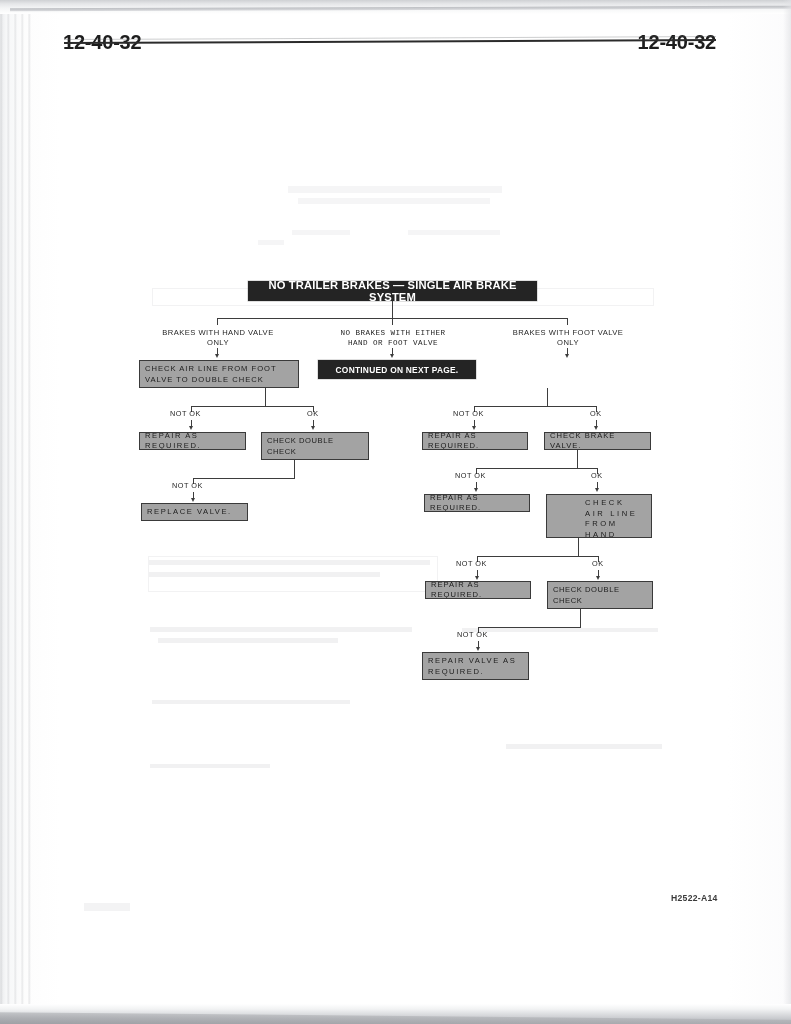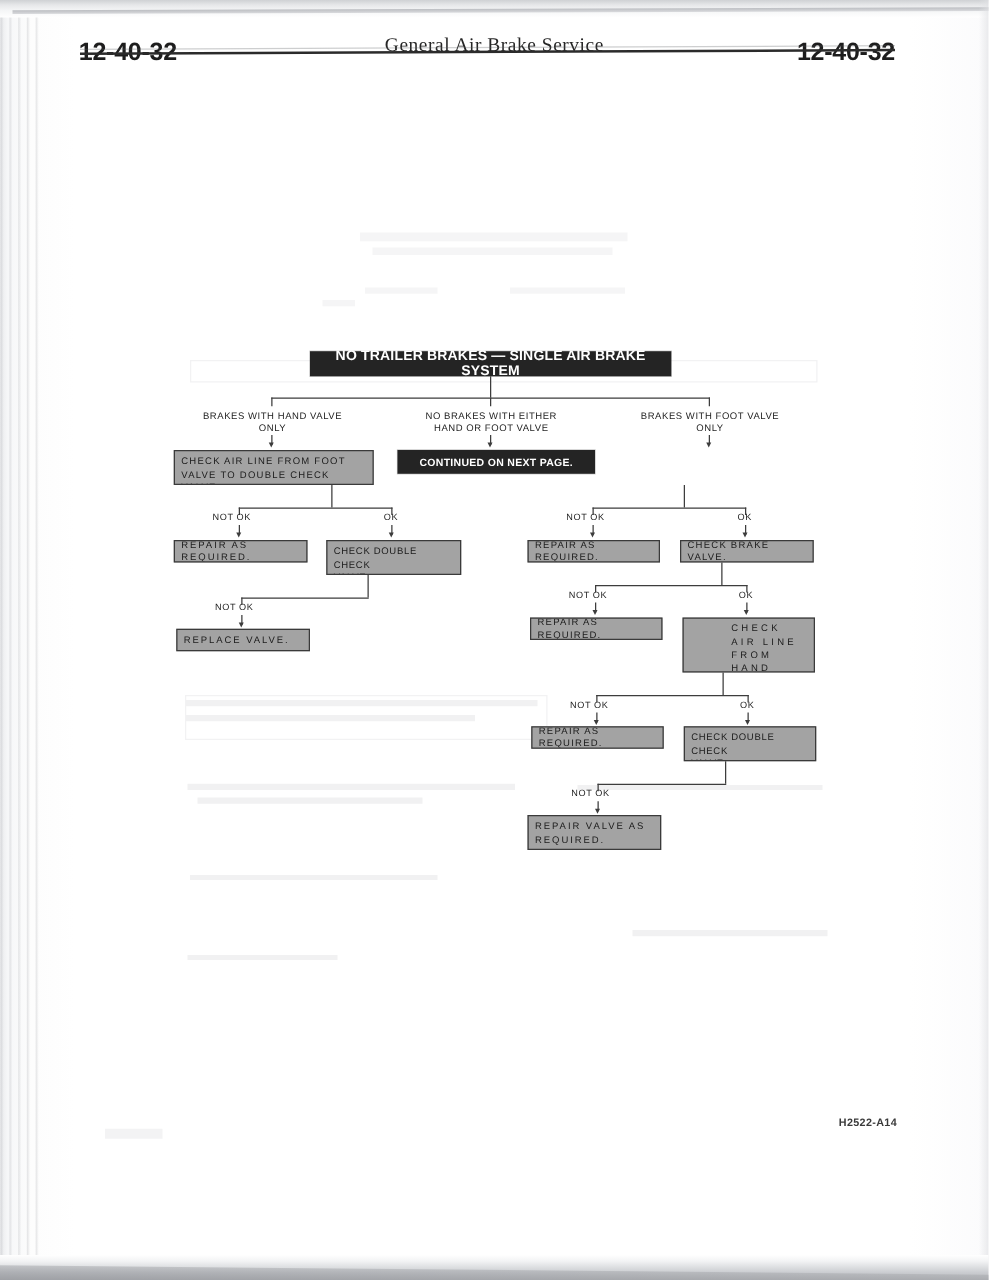--- a/index.html
+++ b/index.html
@@ -259,21 +259,20 @@
 
 <div id="page">
 
   <div id="paper-tone"></div>
   <div id="scan-lines"></div>
   <div id="top-shadow"></div>
   <div id="top-edge-line"></div>
 
   <div id="header">
     <div class="folio" id="folio-left">12-40-32</div>
-    <div id="header-title">General Air Brake Service</div>
     <div class="folio" id="folio-right">12-40-32</div>
   </div>
   <div id="header-rule-ghost"></div>
   <div id="header-rule"></div>
 
   <div class="ghost" style="left:288px;  top:186px;  width:214px; height:7px;"></div>
   <div class="ghost" style="left:298px;  top:198px;  width:192px; height:6px;"></div>
   <div class="ghost" style="left:292px;  top:230px;  width:58px;  height:5px;"></div>
   <div class="ghost" style="left:408px;  top:230px;  width:92px;  height:5px;"></div>
   <div class="ghost" style="left:258px;  top:240px;  width:26px;  height:5px;"></div>
@@ -295,21 +294,21 @@
 
     <div class="vline" style="left:392px; top:301px;  height:17px;"></div>
 
     <div class="hline" style="left:217px; top:318px;  width:351px;"></div>
     <div class="vline" style="left:217px; top:318px;  height:7px;"></div>
     <div class="vline" style="left:567px; top:318px;  height:7px;"></div>
     <div class="vline" style="left:392px; top:318px;  height:7px;"></div>
 
     <div class="blabel" style="left:147px; top:328px; width:142px;">BRAKES WITH HAND VALVE
 ONLY</div>
-    <div class="blabel" style="left:322px; top:328px; width:142px;">NO BRAKES WITH EITHER
+    <div class="blabel" style="left:322px; top:328px; width:142px;font-family:Liberation Mono, monospace;">NO BRAKES WITH EITHER
 HAND OR FOOT VALVE</div>
     <div class="blabel" style="left:497px; top:328px; width:142px;">BRAKES WITH FOOT VALVE
 ONLY</div>
 
     <div class="vline" style="left:217px; top:348px; height:8px;"></div>
     <div class="arrow" style="left:214.5px; top:354px;"></div>
     <div class="vline" style="left:392px; top:348px; height:8px;"></div>
     <div class="arrow" style="left:389.5px; top:354px;"></div>
     <div class="vline" style="left:567px; top:348px; height:8px;"></div>
     <div class="arrow" style="left:564.5px; top:354px;"></div>

